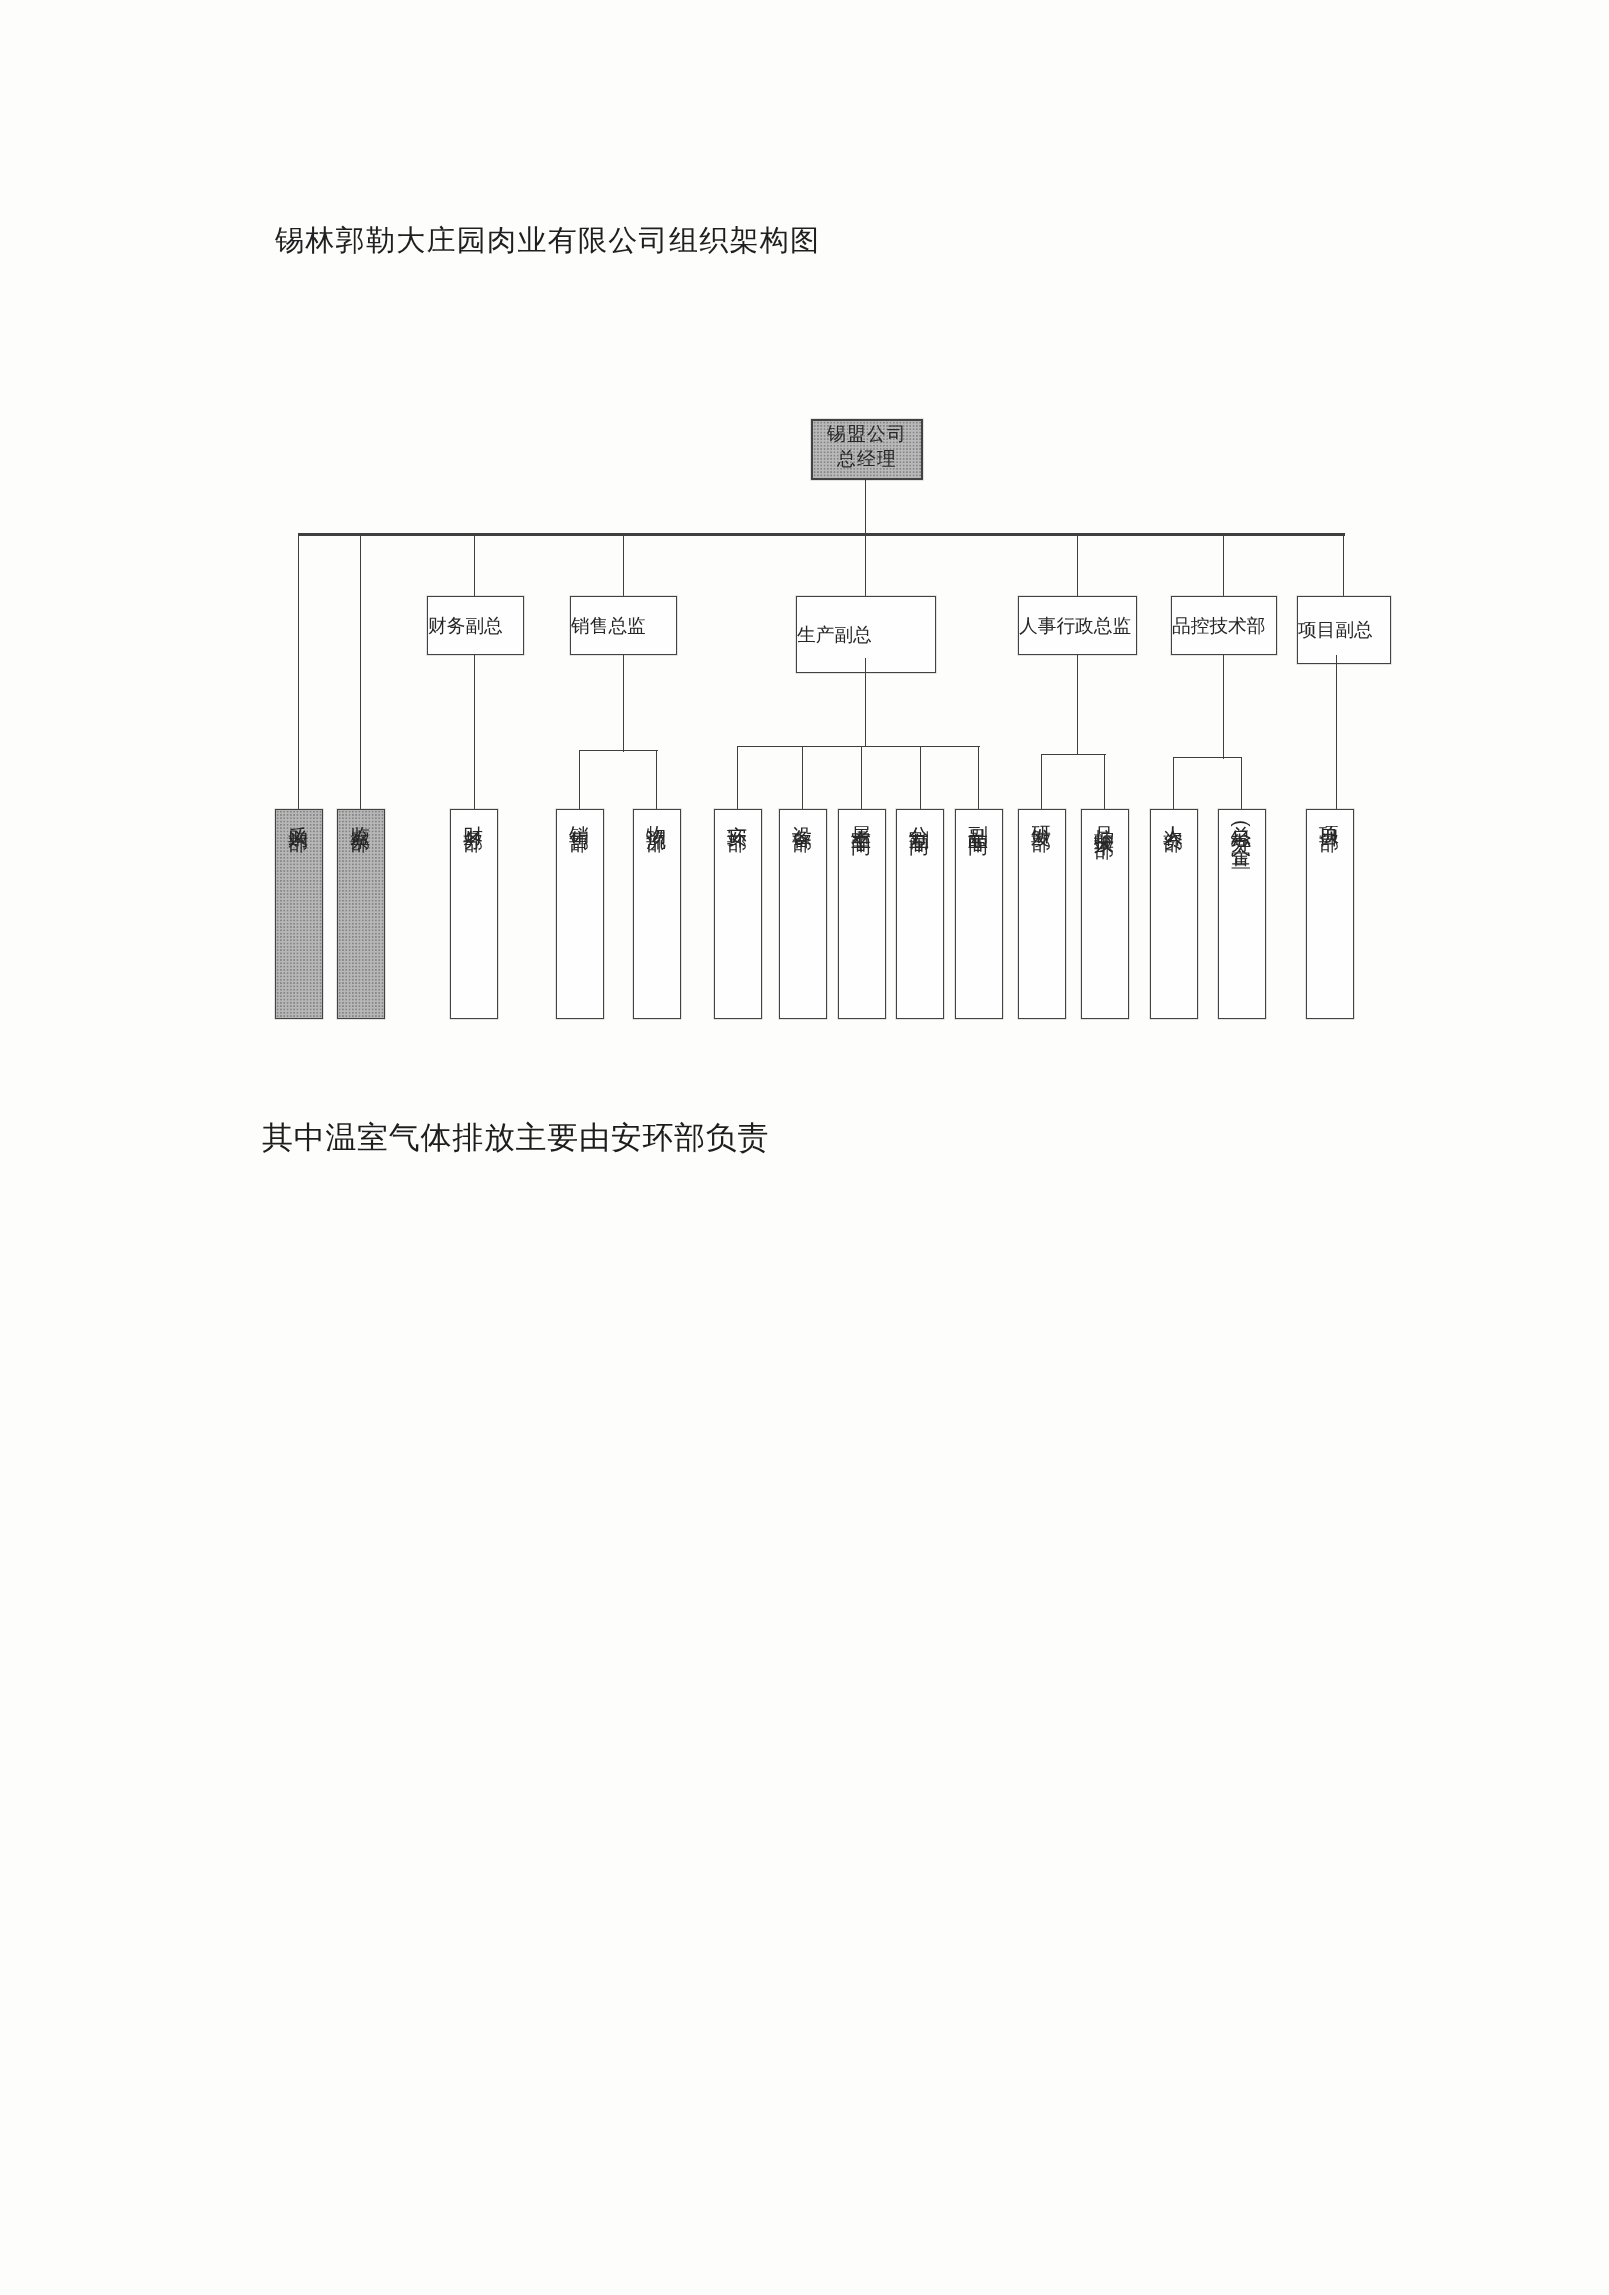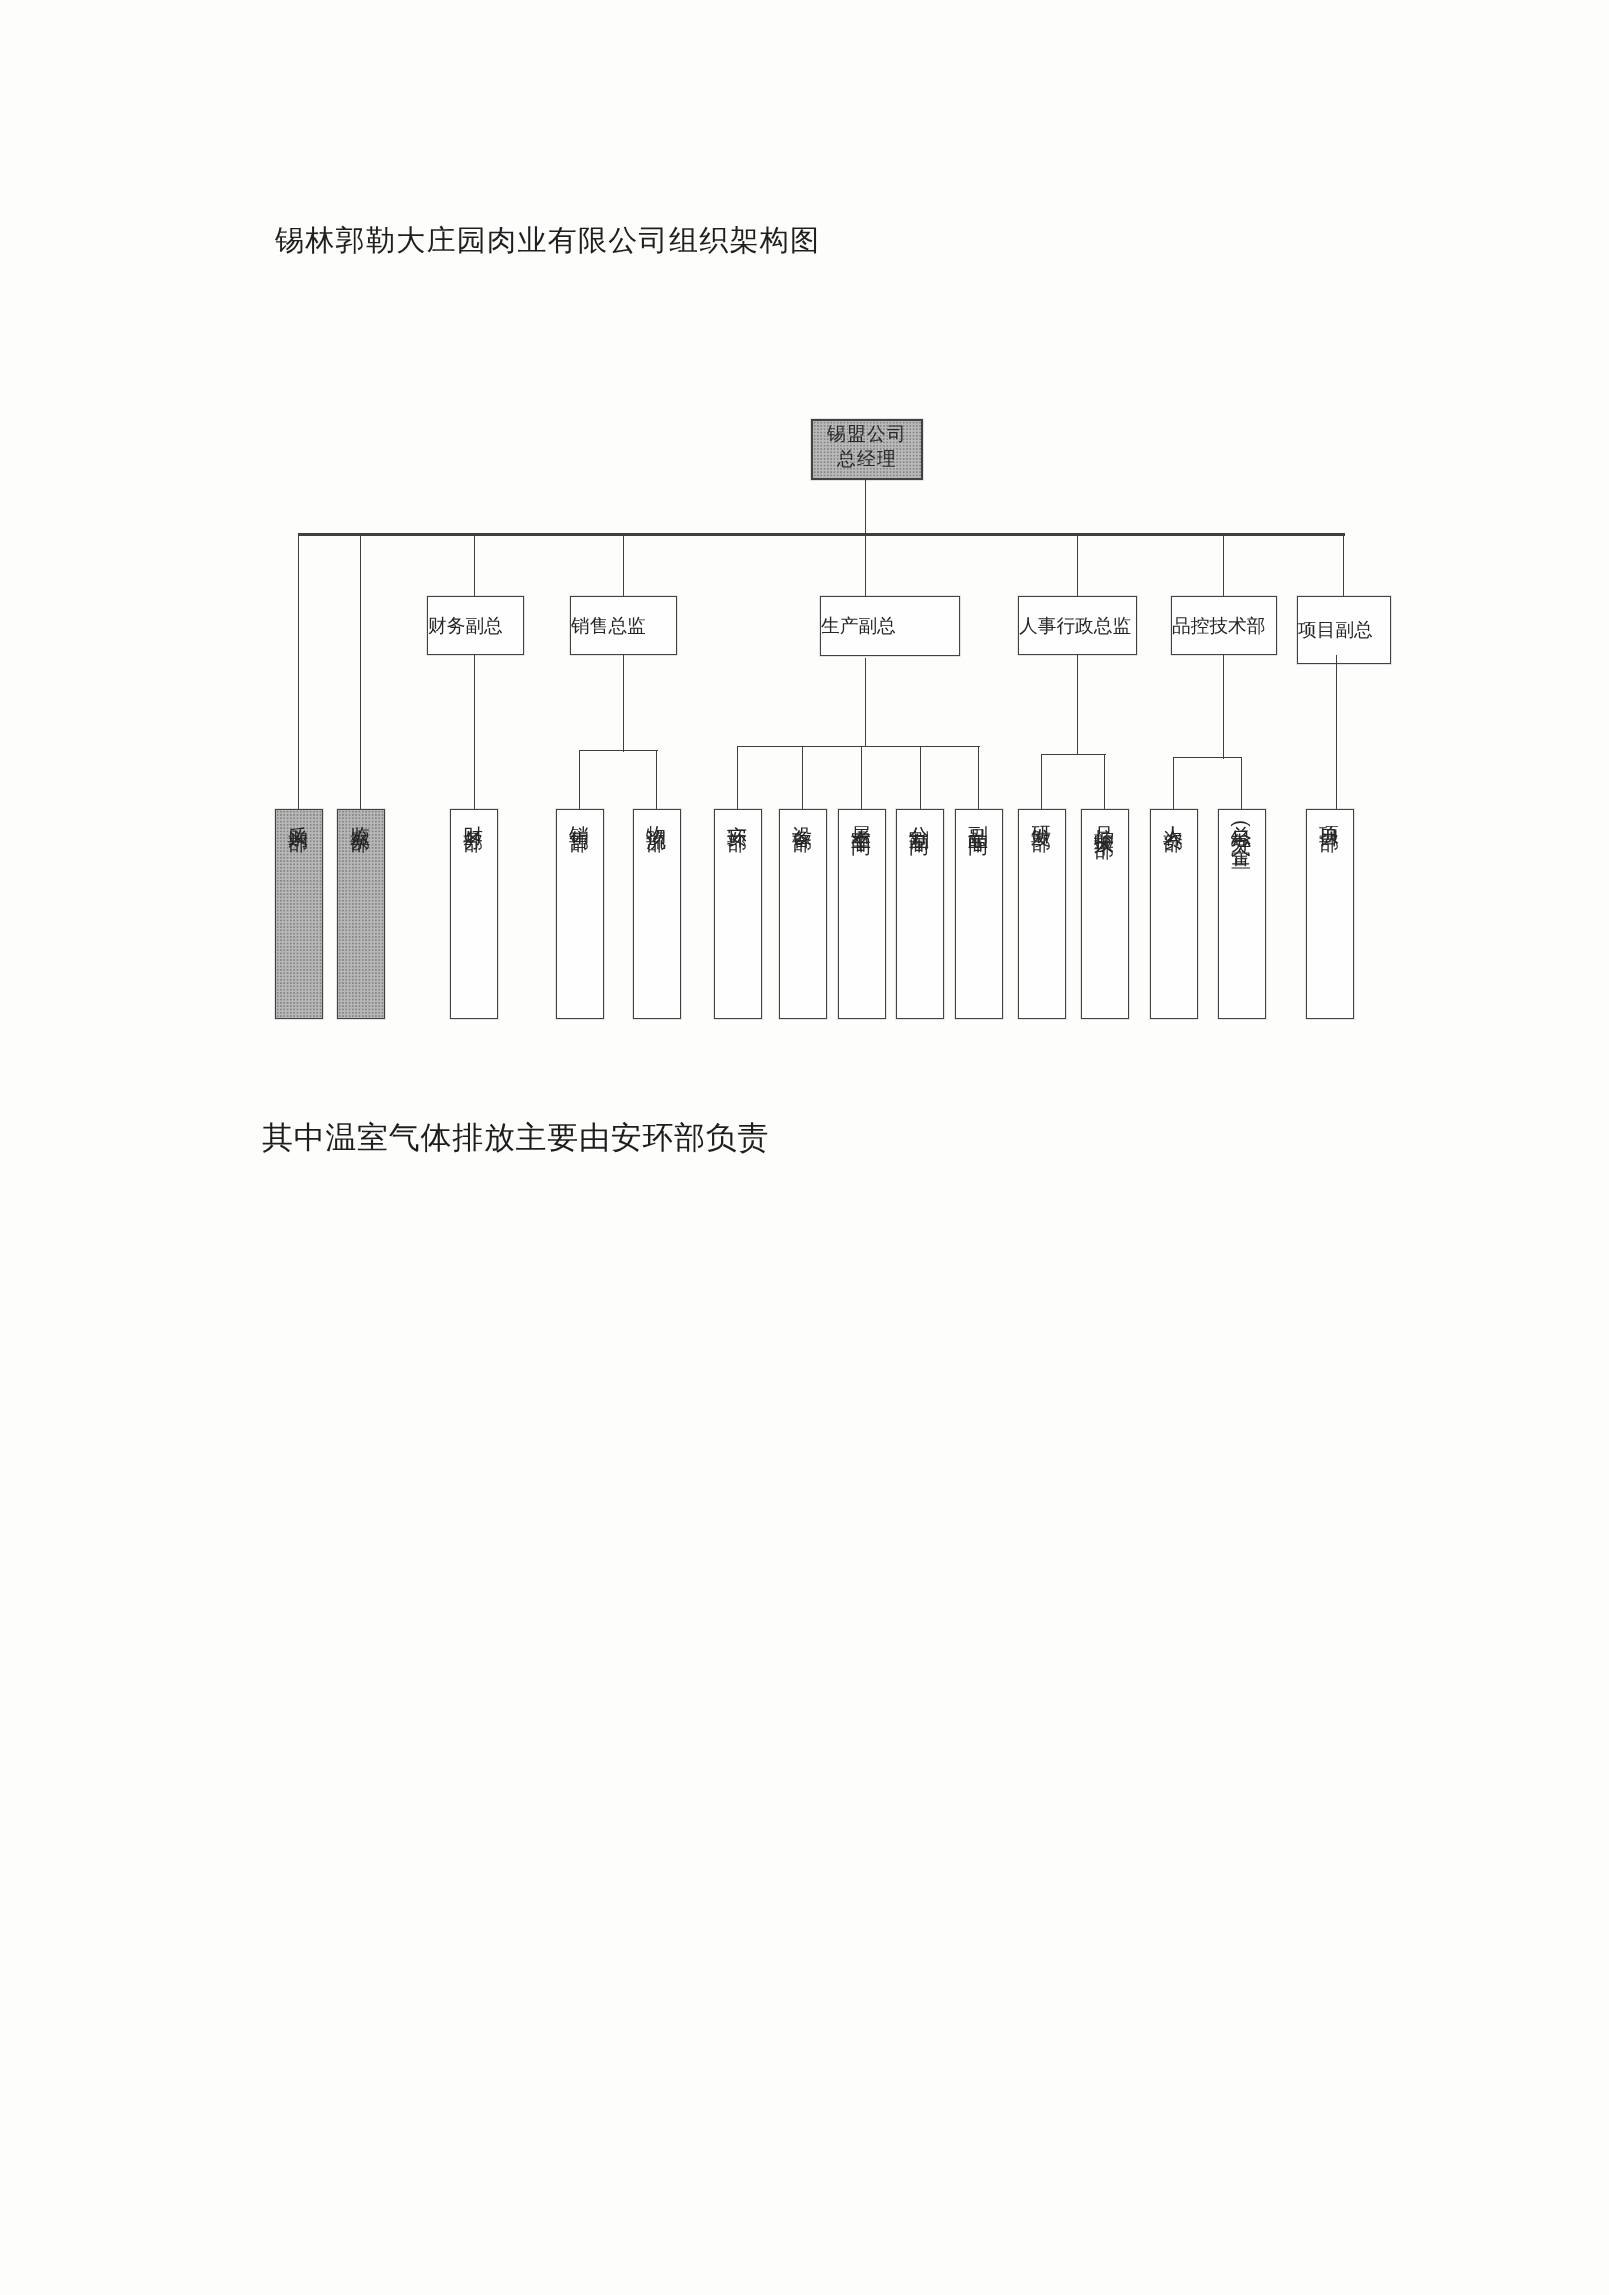--- a/index.html
+++ b/index.html
@@ -94,21 +94,21 @@
     <div class="vl" style="left:1077px;top:535px;height:62px"></div>
     <div class="vl" style="left:1223px;top:535px;height:62px"></div>
     <div class="vl" style="left:1343px;top:535px;height:62px"></div>
 
     <div class="obox l2" style="left:427px;top:596px;width:97px;height:59px">
       <span>财务副总</span>
     </div>
     <div class="obox l2" style="left:570px;top:596px;width:107px;height:59px">
       <span>销售总监</span>
     </div>
-    <div class="obox l2" style="left:820px;top:596px;width:140px;height:60px">
+    <div class="obox l2" style="left:796px;top:596px;width:140px;height:77px">
       <span>生产副总</span>
     </div>
     <div class="obox l2" style="left:1018px;top:596px;width:119px;height:59px">
       <span>人事行政总监</span>
     </div>
     <div class="obox l2" style="left:1171px;top:596px;width:106px;height:59px">
       <span>品控技术部</span>
     </div>
     <div class="obox l2" style="left:1297px;top:596px;width:94px;height:68px">
       <span>项目副总</span>

